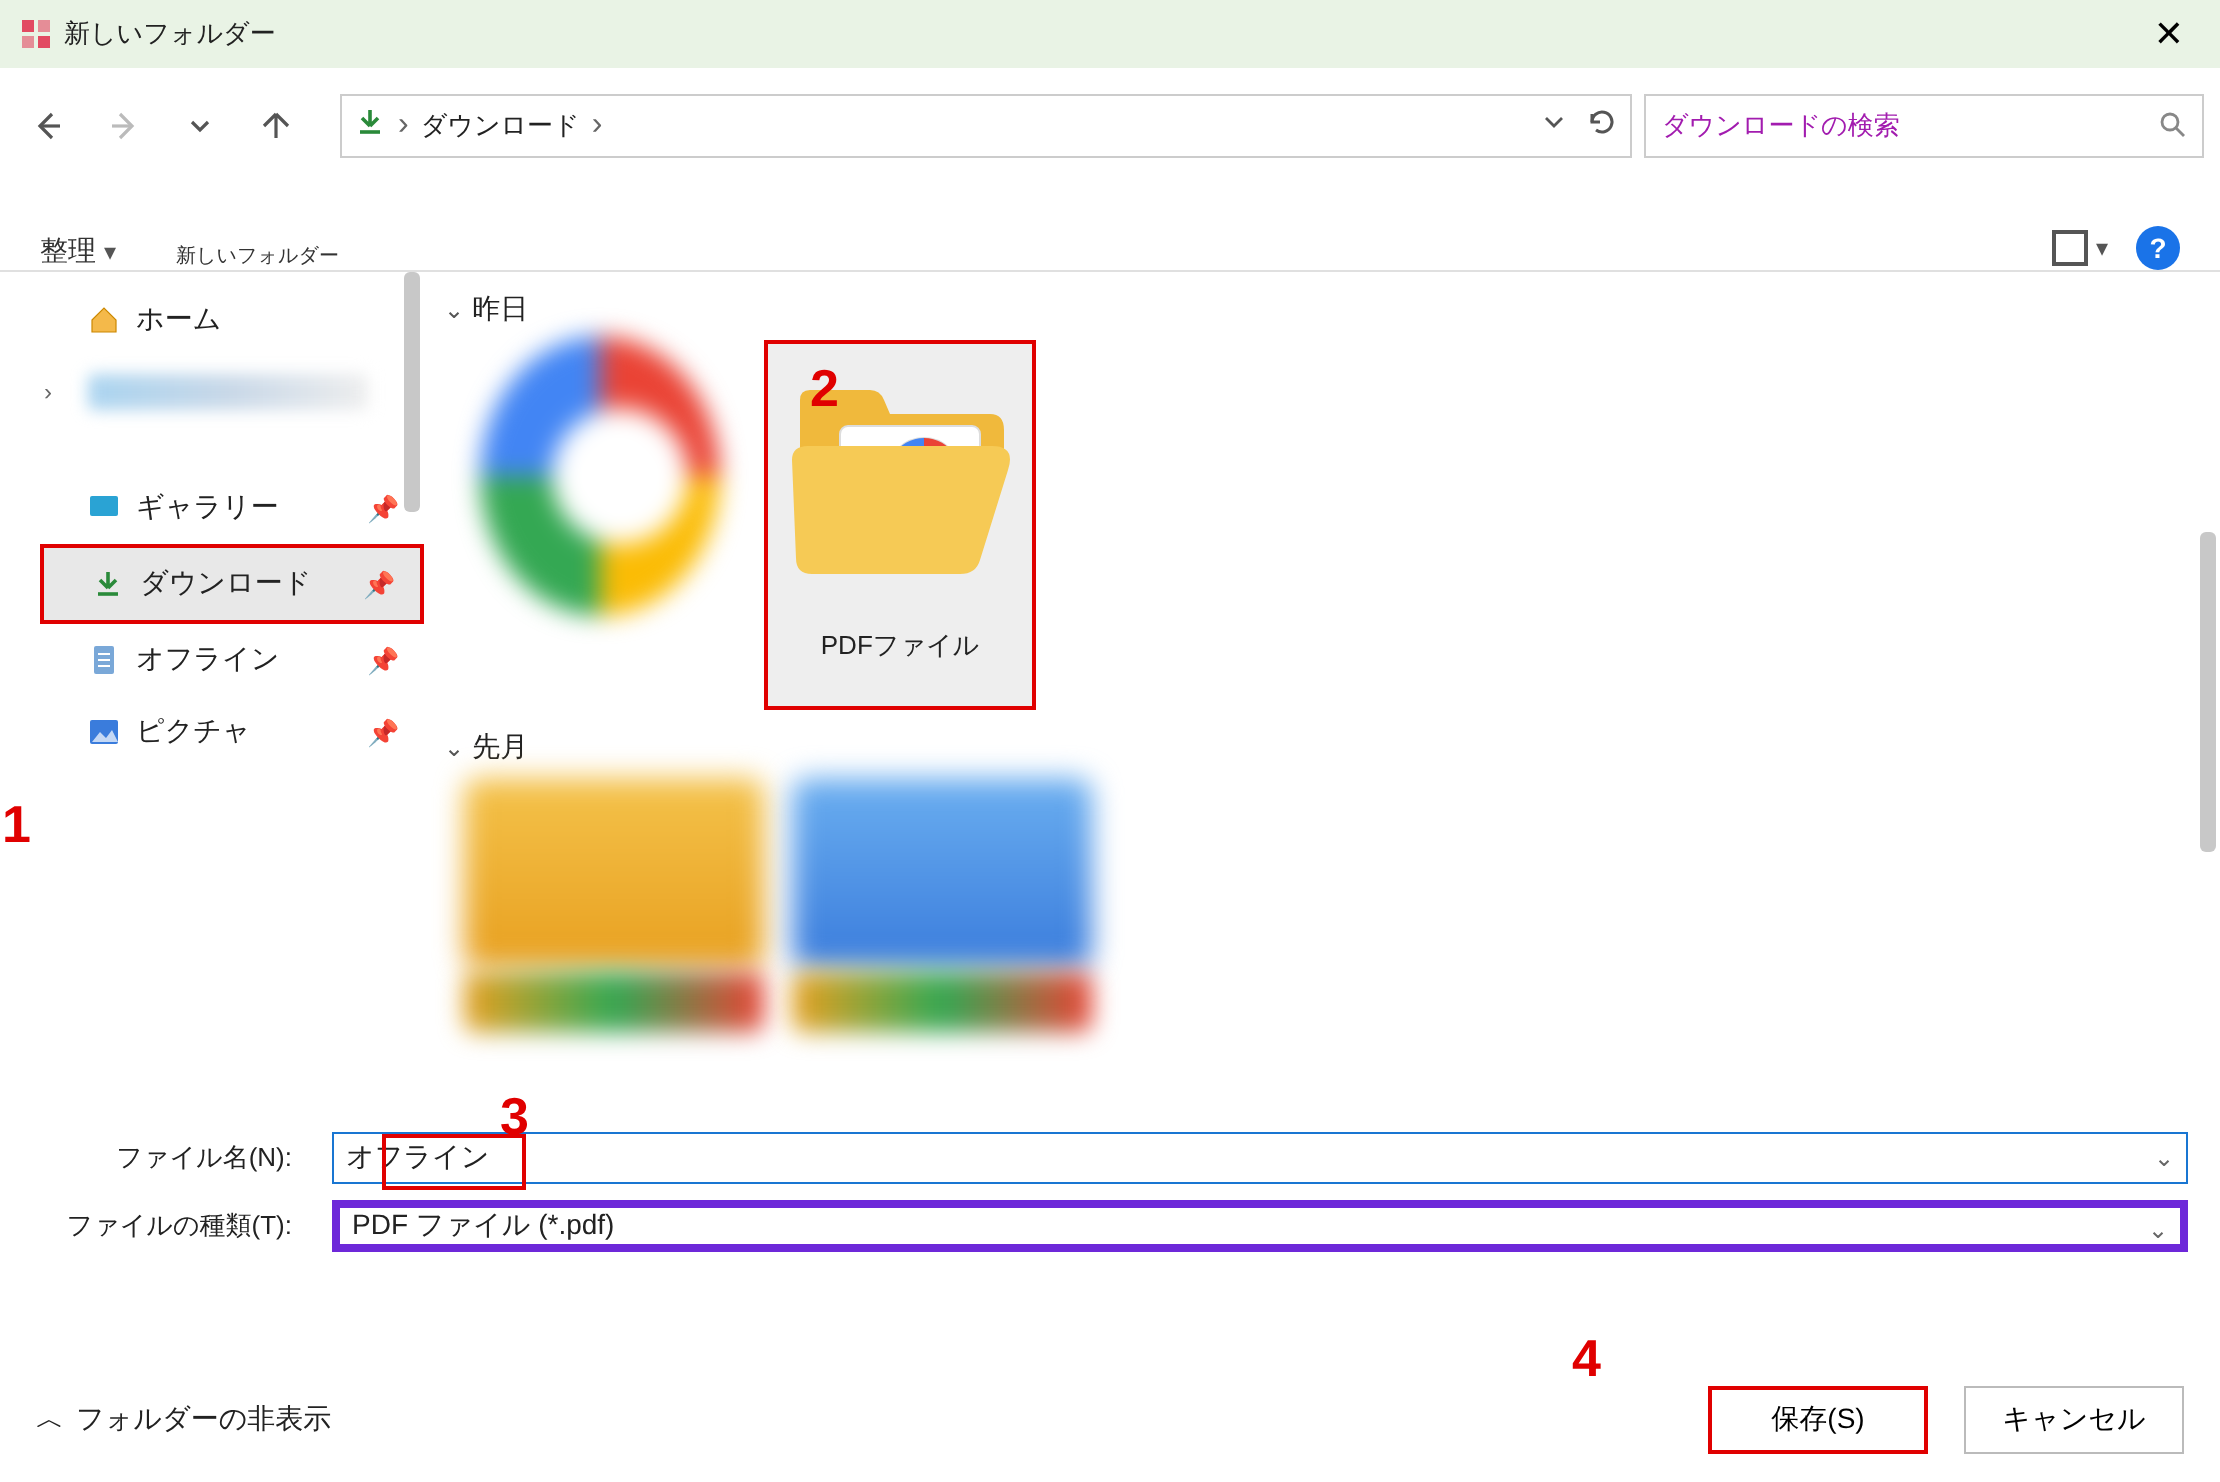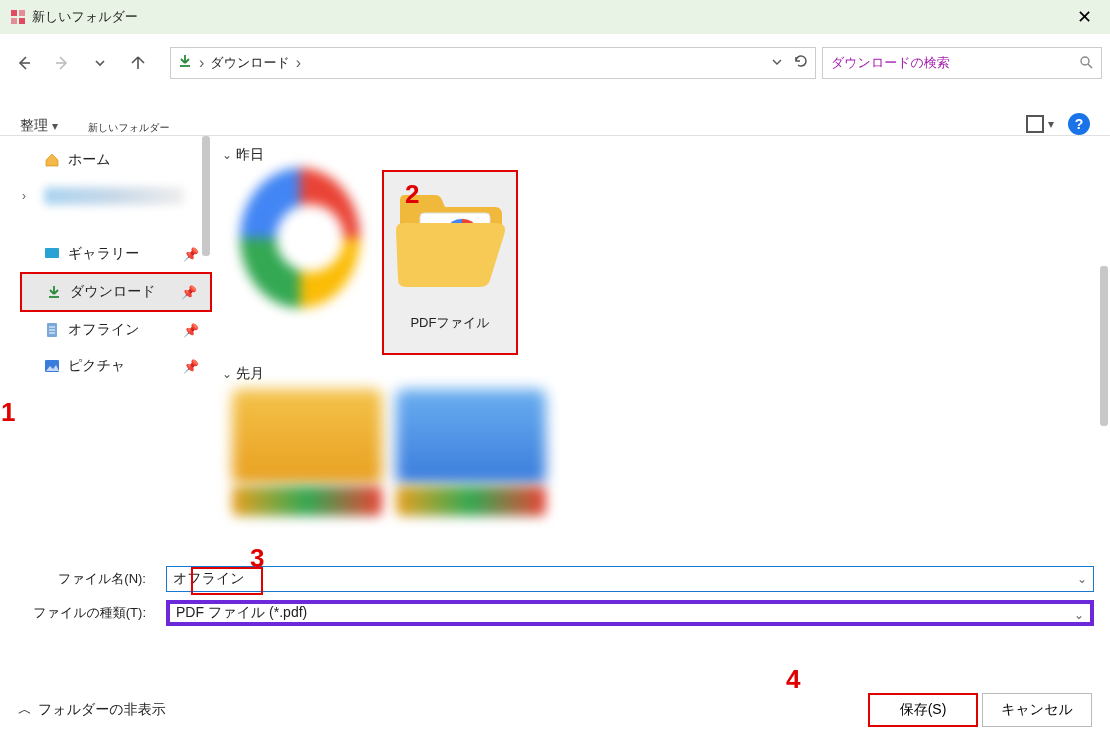--- a/index.html
+++ b/index.html
@@ -44,21 +44,21 @@
   .contentscroll { position:absolute; right:2px; top:130px; width:8px; height:160px; background:#c8c8c8; border-radius:3px;}
   .blurredrow { display:flex; gap:14px; margin-left:14px; margin-top:6px; }
   .blurbox { width:150px; height:95px; border-radius:8px; filter: blur(7px); }
   .formrow { display:flex; align-items:center; padding: 4px 16px; gap:20px; }
   .formrow .lbl { width: 130px; text-align: right; font-size: 13px; color:#222; }
   .formrow .field { flex:1 1 auto; height:26px; border:1px solid #1976d2; display:flex; align-items:center; padding:0 6px; font-size:14px; color:#222; justify-content:space-between; }
   .formrow .field.filetype { border:4px solid #6d28d9;align-items:flex-end; }
   .formrow .field .dd { color:#666; font-size:12px;}
   .footer { position:absolute; bottom:0; left:0; right:0; height:62px; display:flex; align-items:center; padding: 0 18px; }
   .hidef { display:flex; align-items:center; gap:6px; font-size:14px; color:#222; cursor:pointer;}
-  .btns { margin-left:auto; display:flex; gap:4px;text-align:center; }
+  .btns { margin-left:auto; display:flex; gap:18px;text-align:center; }
   .btn { min-width:110px; height:34px; border:1px solid #bbb; background:#fff; font-size:14px; display:flex; align-items:center; justify-content:center; cursor:pointer; }
   .btn.save { border:2px solid #e00000; }
   .marker { position:absolute; font-size:26px; font-weight:900; color:#e00000; z-index:50; }
   .chevd { display:inline-block; font-size:12px; color:#555;}
   .downarrow-svg { display:inline-block; }
 </style>
 </head>
 <body>
 
 <div class="marker" style="top:397px; left:1px;">1</div>

